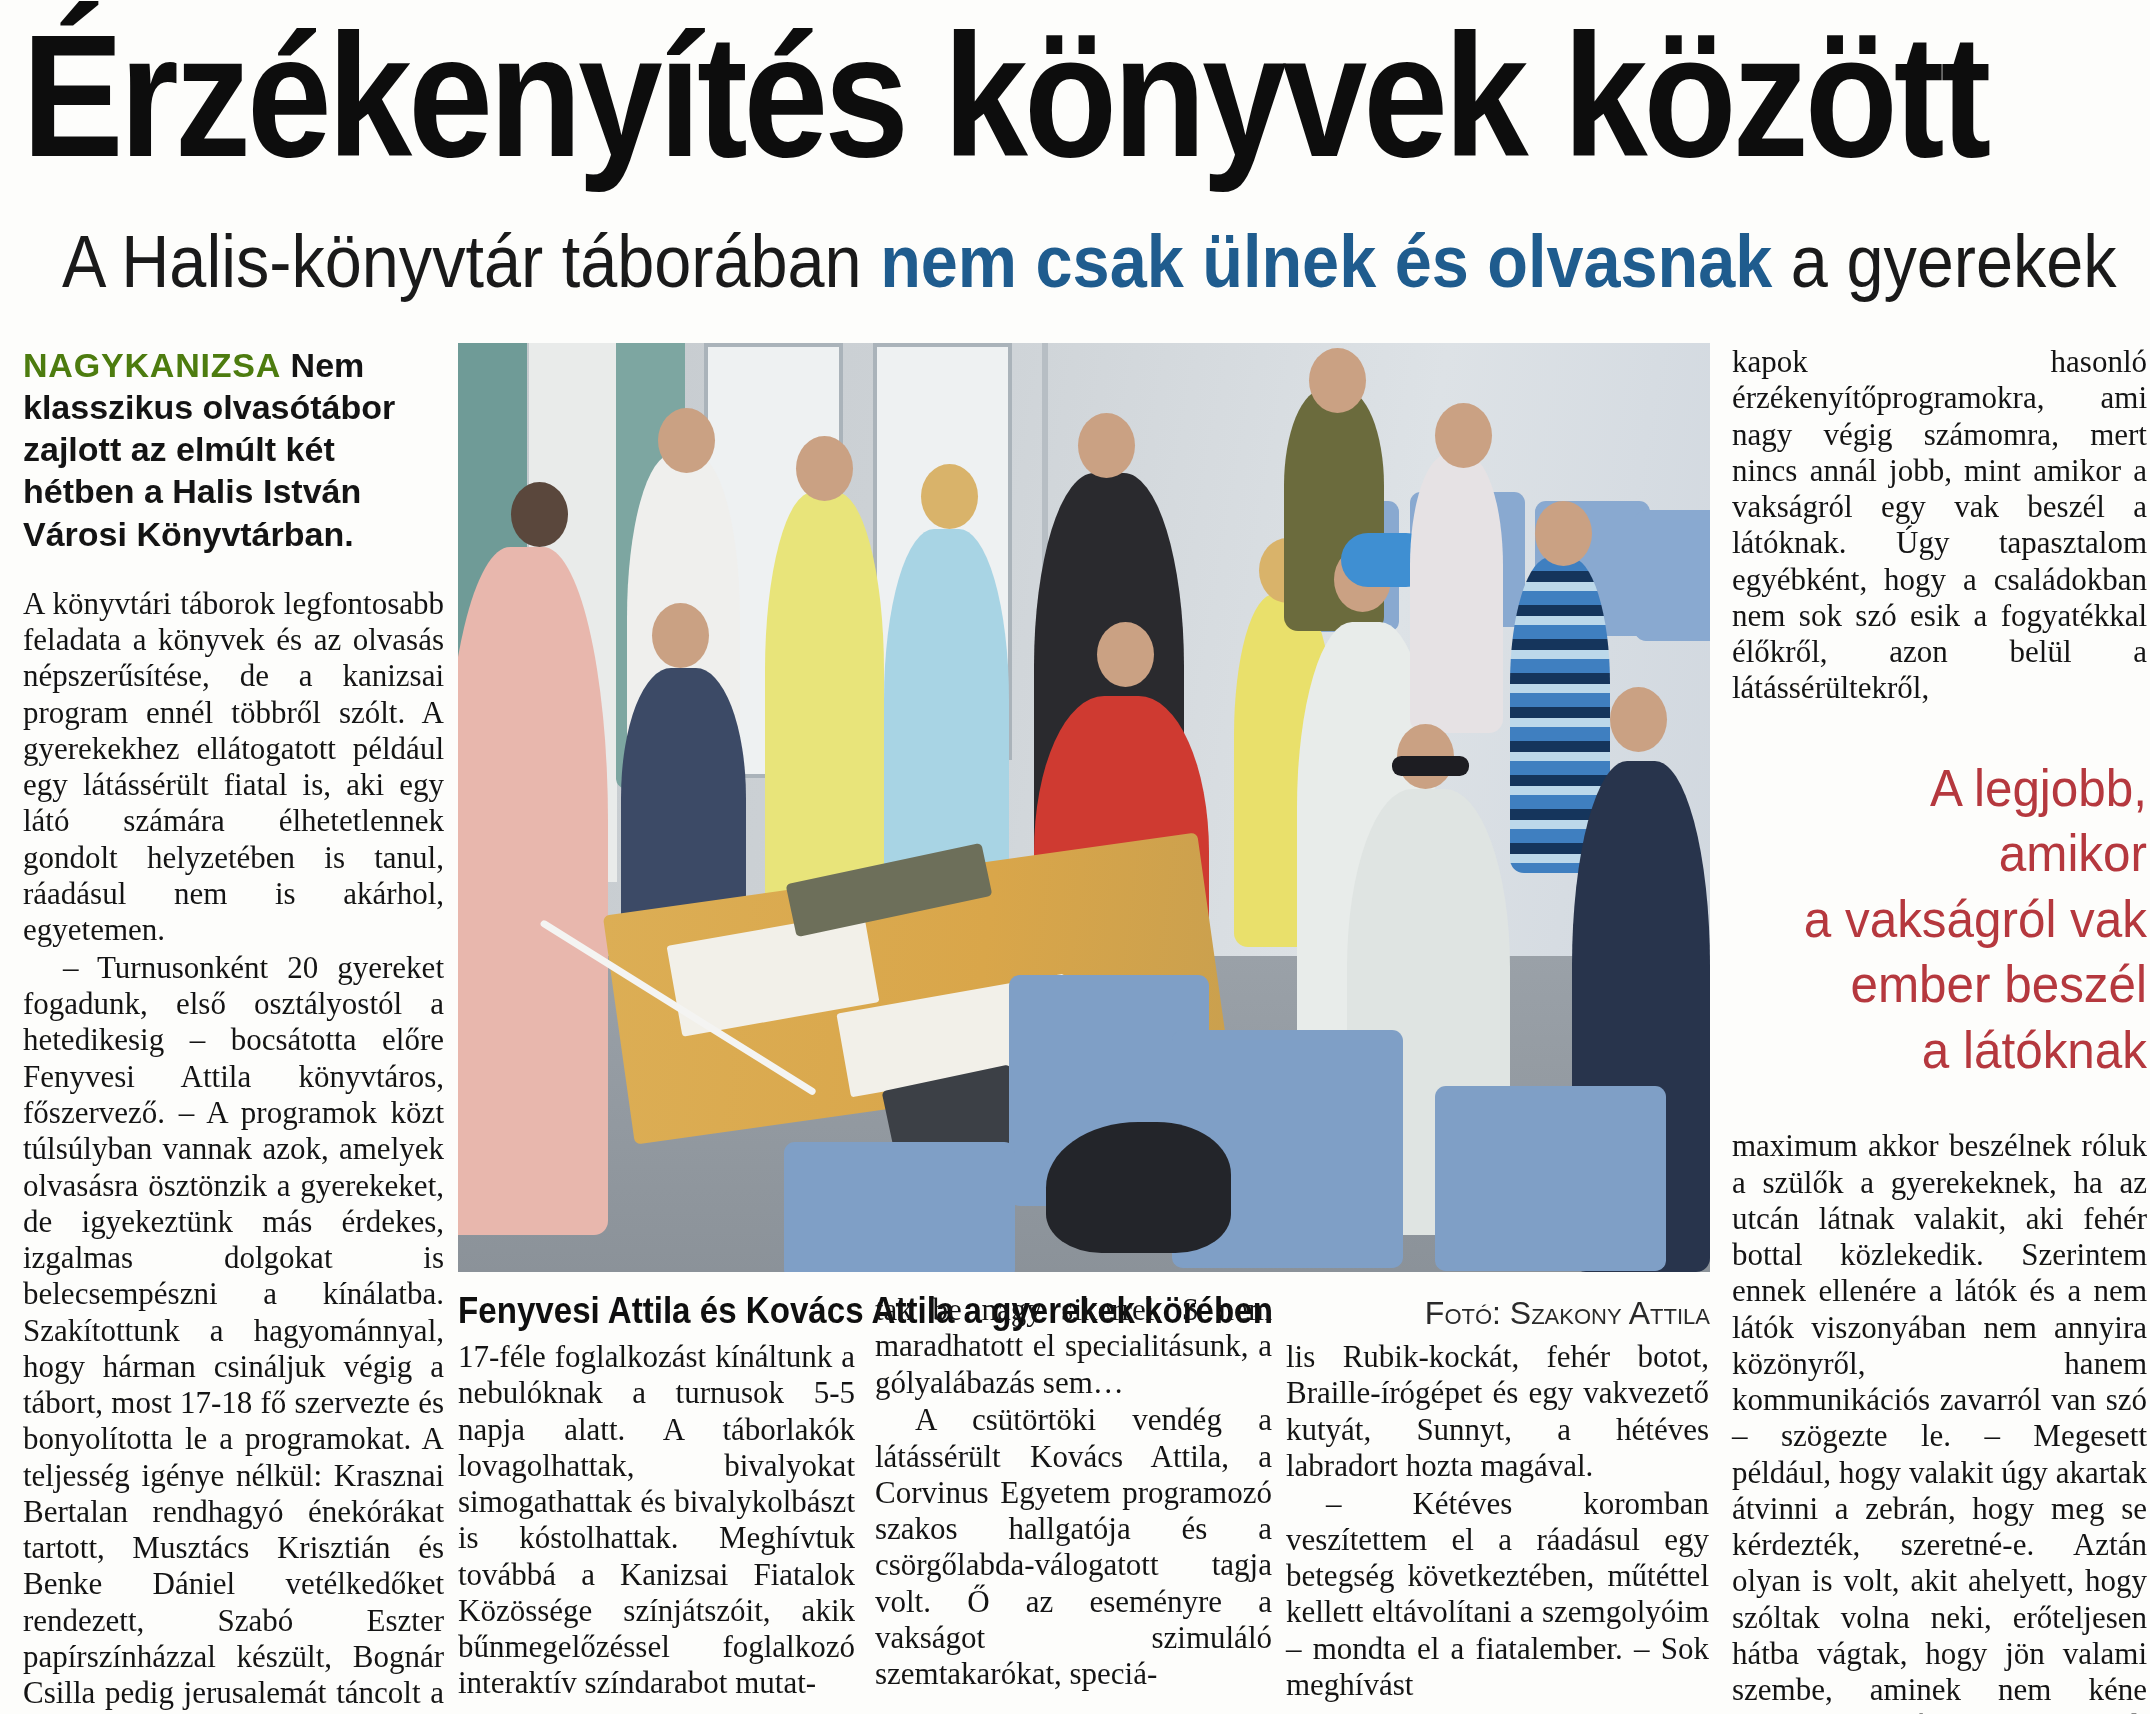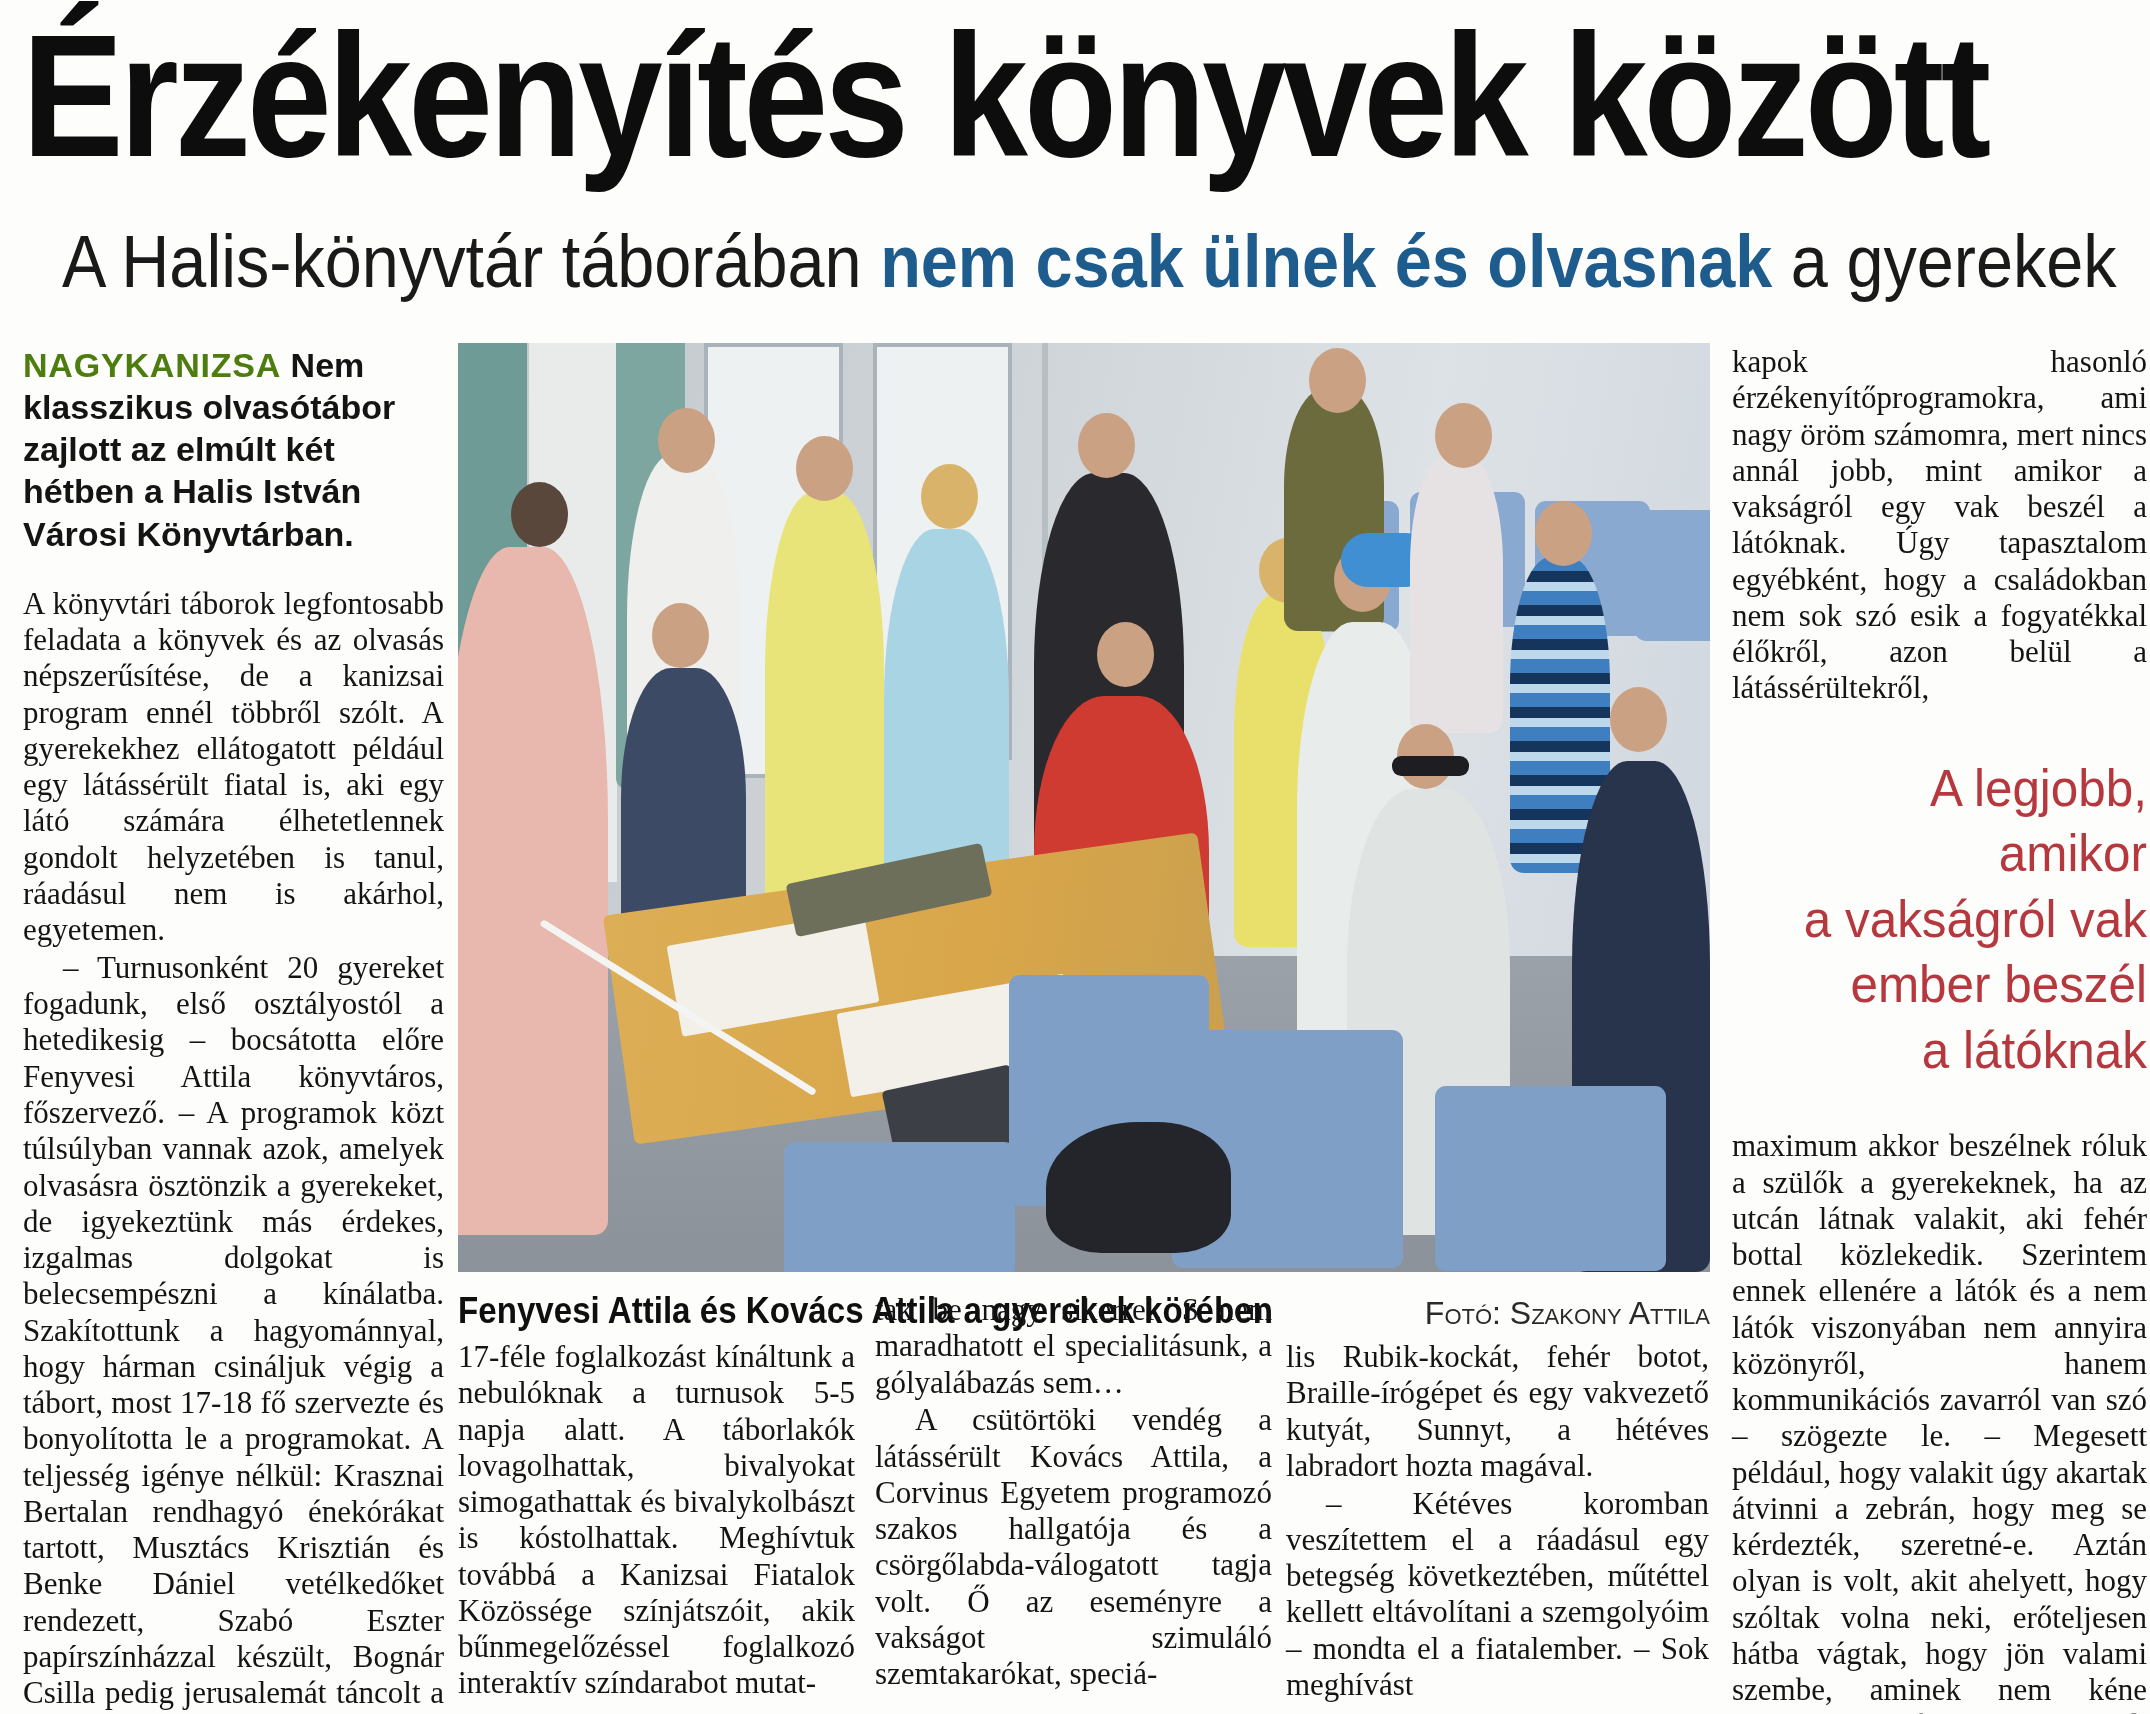--- a/index.html
+++ b/index.html
@@ -153,21 +153,21 @@
   <div class="col" id="bottom-col-2">
     <p class="body-par">tak be nagy sikerrel. S nem maradhatott el specialitásunk, a gólyalábazás sem…</p>
     <p class="body-par indent">A csütörtöki vendég a látássérült Kovács Attila, a Corvinus Egyetem programozó szakos hallgatója és a csörgőlabda-válogatott tagja volt. Ő az eseményre a vakságot szimuláló szemtakarókat, speciá-</p>
   </div>
   <div class="col" id="bottom-col-3">
     <p class="body-par">lis Rubik-kockát, fehér botot, Braille-írógépet és egy vakvezető kutyát, Sunnyt, a hétéves labradort hozta magával.</p>
     <p class="body-par indent">– Kétéves koromban veszítettem el a ráadásul egy betegség következtében, műtéttel kellett eltávolítani a szemgolyóim – mondta el a fiatalember. – Sok meghívást</p>
   </div>
 
   <div class="col" id="right-col">
-    <p class="body-par">kapok hasonló érzékenyítőprogramokra, ami nagy öröm számomra, mert nincs annál jobb, mint amikor a vakságról egy vak beszél a látóknak. Úgy tapasztalom egyébként, hogy a családokban nem sok szó esik a fogyatékkal élőkről, azon belül a látássérültekről,</p>
+    <p class="body-par">kapok hasonló érzékenyítőprogramokra, ami nagy végig számomra, mert nincs annál jobb, mint amikor a vakságról egy vak beszél a látóknak. Úgy tapasztalom egyébként, hogy a családokban nem sok szó esik a fogyatékkal élőkről, azon belül a látássérültekről,</p>
     <div class="pull-quote">
       <span class="pq-line">A legjobb,</span>
       <span class="pq-line">amikor</span>
       <span class="pq-line">a vakságról vak</span>
       <span class="pq-line">ember beszél</span>
       <span class="pq-line">a látóknak</span>
     </div>
     <p class="body-par">maximum akkor beszélnek róluk a szülők a gyerekeknek, ha az utcán látnak valakit, aki fehér bottal közlekedik. Szerintem ennek ellenére a látók és a nem látók viszonyában nem annyira közönyről, hanem kommunikációs zavarról van szó – szögezte le. – Megesett például, hogy valakit úgy akartak átvinni a zebrán, hogy meg se kérdezték, szeretné-e. Aztán olyan is volt, akit ahelyett, hogy szóltak volna neki, erőteljesen hátba vágtak, hogy jön valami szembe, aminek nem kéne nekimenni. Jól meg is ijedt szegény…</p>
 
   </div>

